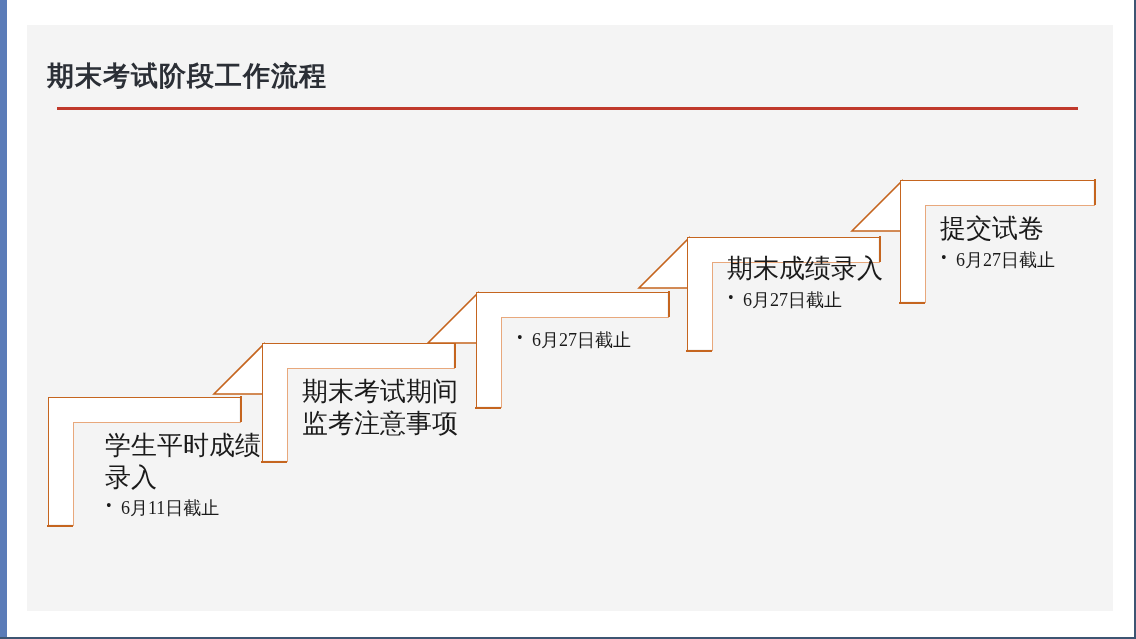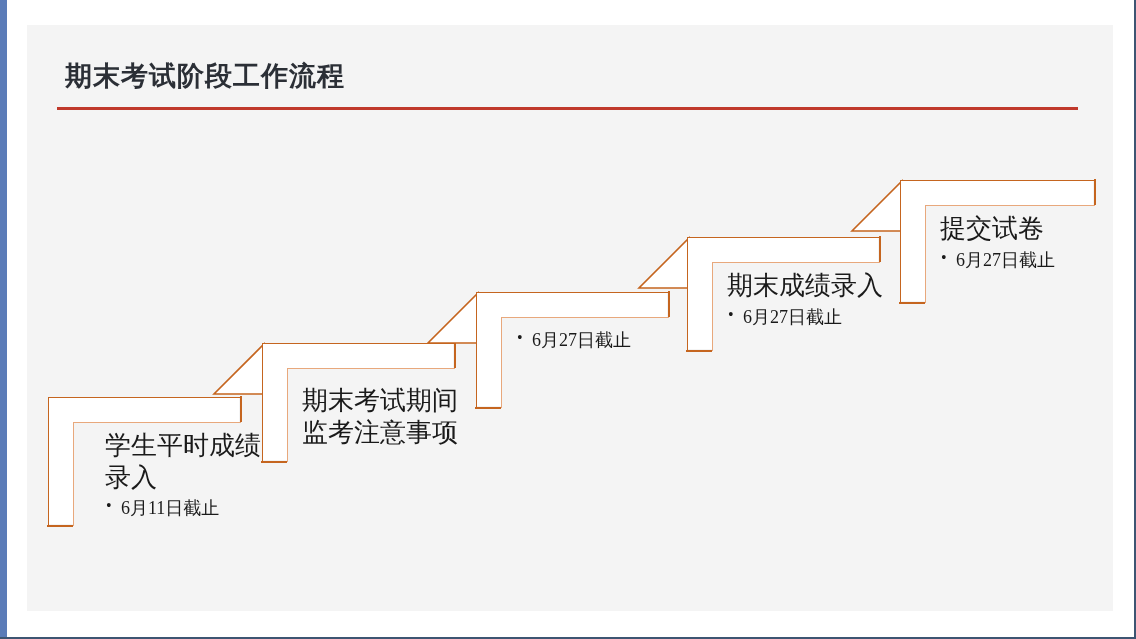--- a/index.html
+++ b/index.html
@@ -47,21 +47,21 @@
     left: 27px;
     top: 25px;
     width: 1086px;
     height: 586px;
     background: #f4f4f4;
   }
 
   
   #slide-title {
     position: absolute;
-    left: 38px;
+    left: 20px;
     top: 33px;
     font-family: "DejaVu Sans", "Liberation Sans", sans-serif;
     font-size: 27px;
     font-weight: bold;
     color: #2b2f36;
     letter-spacing: 1px;
     white-space: nowrap;
   }
   #title-rule {
     position: absolute;
@@ -196,21 +196,21 @@
       <svg width="52" height="52" viewBox="0 0 52 52" aria-hidden="true">
         <polygon points="51,1 51,51 1,51" fill="#ffffff" stroke="#c5651f" stroke-width="1.6"></polygon>
       </svg>
     </div>
 
     <div class="step" style="left:235px; top:318px;">
       <div class="bracket-fill-top" style="left:1px; top:1px; width:190px; height:24px;"></div>
       <div class="bracket-fill-left" style="left:1px; top:1px; width:24px;  height:116px;"></div>
       <div class="bracket-outer" style="width:192px; height:118px;"></div>
       <div class="bracket-inner" style="left:25px; top:25px; width:168px; height:94px;"></div>
-      <div class="step-body" style="left:40px; top:33px; width:180px;margin-top:9px;">
+      <div class="step-body" style="left:40px; top:33px; width:180px;">
         <div class="step-heading">期末考试期间
 监考注意事项</div>
       </div>
     </div>
     <div class="tri" style="left:400px; top:267px;">
       <svg width="52" height="52" viewBox="0 0 52 52" aria-hidden="true">
         <polygon points="51,1 51,51 1,51" fill="#ffffff" stroke="#c5651f" stroke-width="1.6"></polygon>
       </svg>
     </div>
 
@@ -229,21 +229,21 @@
       <svg width="52" height="52" viewBox="0 0 52 52" aria-hidden="true">
         <polygon points="51,1 51,51 1,51" fill="#ffffff" stroke="#c5651f" stroke-width="1.6"></polygon>
       </svg>
     </div>
 
     <div class="step" style="left:660px; top:212px;">
       <div class="bracket-fill-top" style="left:1px; top:1px; width:190px; height:24px;"></div>
       <div class="bracket-fill-left" style="left:1px; top:1px; width:24px;  height:111px;"></div>
       <div class="bracket-outer" style="width:192px; height:113px;"></div>
       <div class="bracket-inner" style="left:25px; top:25px; width:168px; height:89px;"></div>
-      <div class="step-body" style="left:40px; top:33px; width:180px;">
+      <div class="step-body" style="left:40px; top:16px; width:180px;">
         <div class="step-heading">期末成绩录入</div>
         <ul class="step-bullets">
           <li>6月27日截止</li>
         </ul>
       </div>
     </div>
     <div class="tri" style="left:824px; top:155px;">
       <svg width="52" height="52" viewBox="0 0 52 52" aria-hidden="true">
         <polygon points="51,1 51,51 1,51" fill="#ffffff" stroke="#c5651f" stroke-width="1.6"></polygon>
       </svg>

